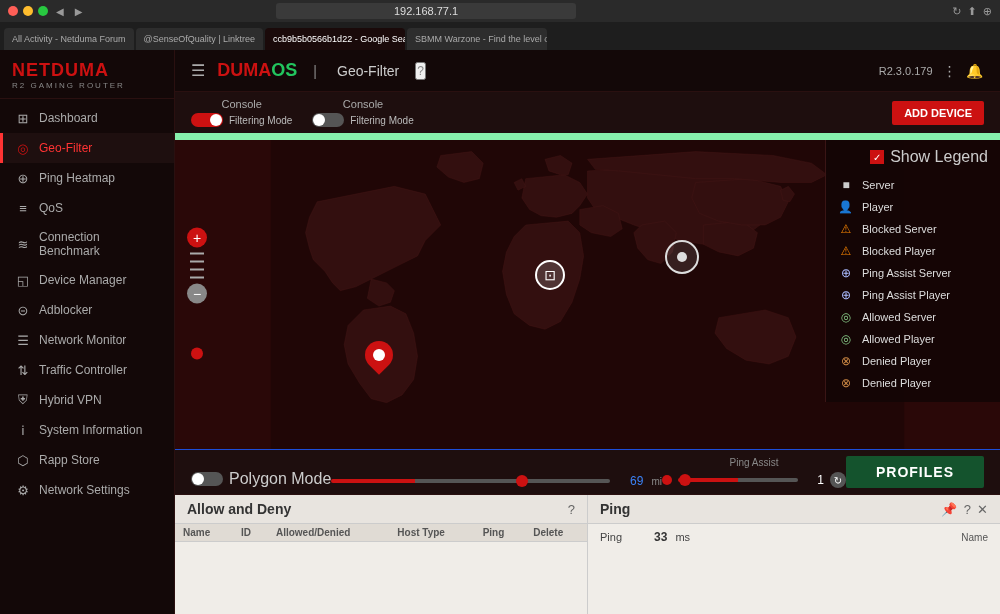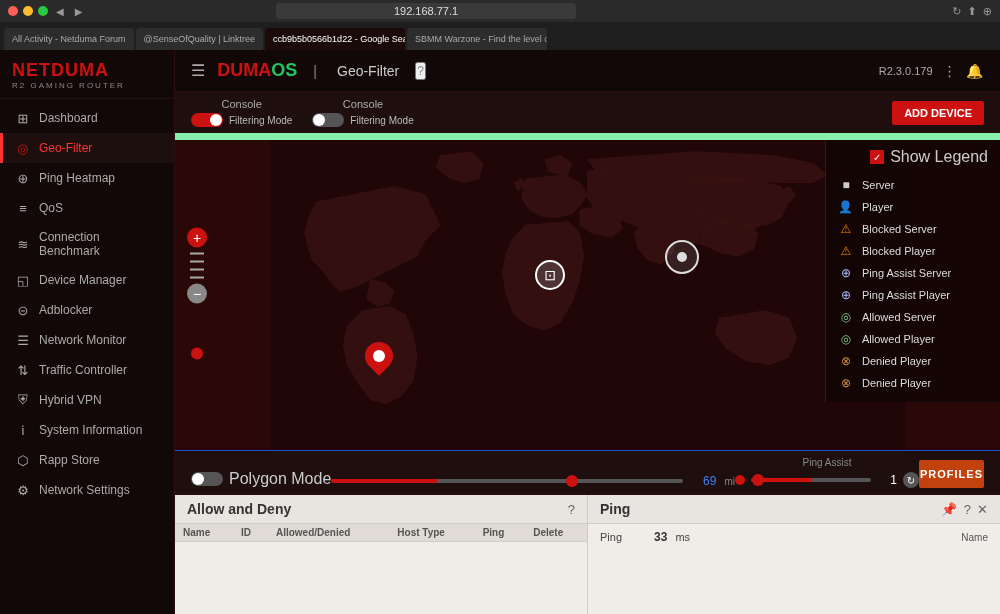--- a/index.html
+++ b/index.html
@@ -504,25 +504,25 @@
       background: #555;
       border: none;
       color: #fff;
       font-size: 10px;
       cursor: pointer;
       display: flex;
       align-items: center;
       justify-content: center;
     }
     .profiles-btn {
-      background: #c2410c;
+      background: #14532d;
       color: #fff;
       border: none;
-      padding: 8px 1px;
-      font-size: 11px;
+      padding: 8px 30px;
+      font-size: 14px;
       font-weight: bold;
       cursor: pointer;
       border-radius: 2px;
       letter-spacing: 1px;
     }
 
     
     .bottom-panels {
       display: flex;
       height: 120px;

